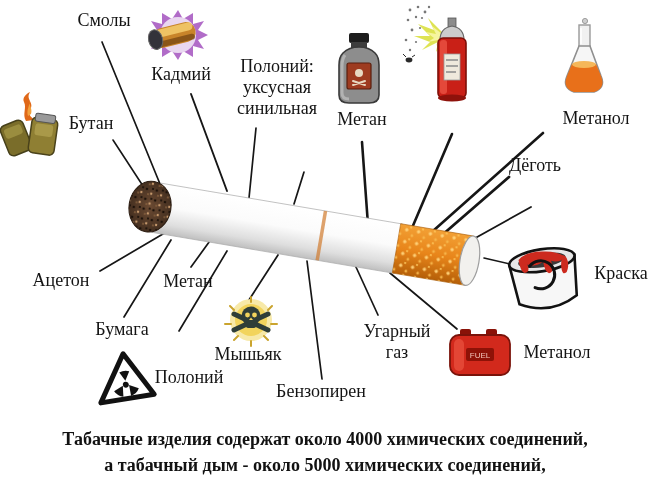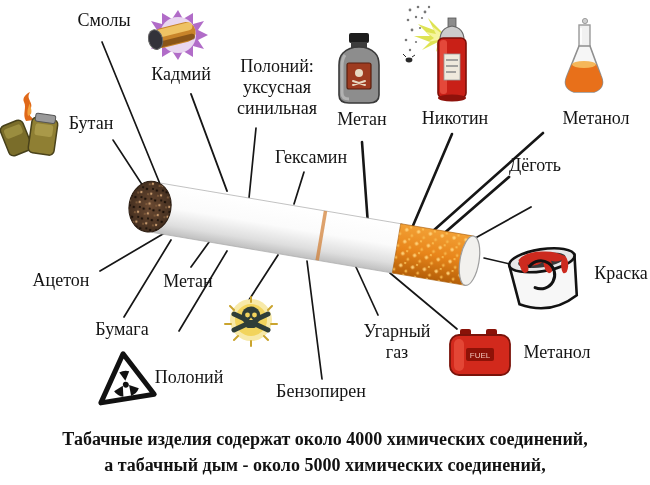--- a/index.html
+++ b/index.html
@@ -205,28 +205,27 @@
     </g>
   </svg>
 
   <div class="lbl" style="left:104px;top:10px">Смолы</div>
   <div class="lbl" style="left:181px;top:64px">Кадмий</div>
   <div class="lbl" style="left:91px;top:113px">Бутан</div>
   <div class="lbl" style="left:277px;top:56px">Полоний:
 уксусная
 синильная</div>
   <div class="lbl" style="left:362px;top:109px">Метан</div>
-  <div class="lbl" style="left:455px;top:108px">Никотин</div>
   <div class="lbl" style="left:596px;top:108px">Метанол</div>
-  <div class="lbl" style="left:311px;top:147px">Гексамин</div>
   <div class="lbl" style="left:535px;top:155px">Дёготь</div>
   <div class="lbl" style="left:61px;top:270px">Ацетон</div>
   <div class="lbl" style="left:188px;top:271px">Метан</div>
   <div class="lbl" style="left:621px;top:263px">Краска</div>
   <div class="lbl" style="left:122px;top:319px">Бумага</div>
+  <div class="lbl" style="left:248px;top:344px">Мышьяк</div>
   <div class="lbl" style="left:189px;top:367px">Полоний</div>
   <div class="lbl" style="left:397px;top:321px">Угарный
 газ</div>
   <div class="lbl" style="left:557px;top:342px">Метанол</div>
   <div class="lbl" style="left:321px;top:381px">Бензопирен</div>
 
   <div class="footer" style="top:429px">Табачные изделия содержат около 4000 химических соединений,</div>
   <div class="footer" style="top:455px">а табачный дым - около 5000 химических соединений,</div>
 
 </div>

